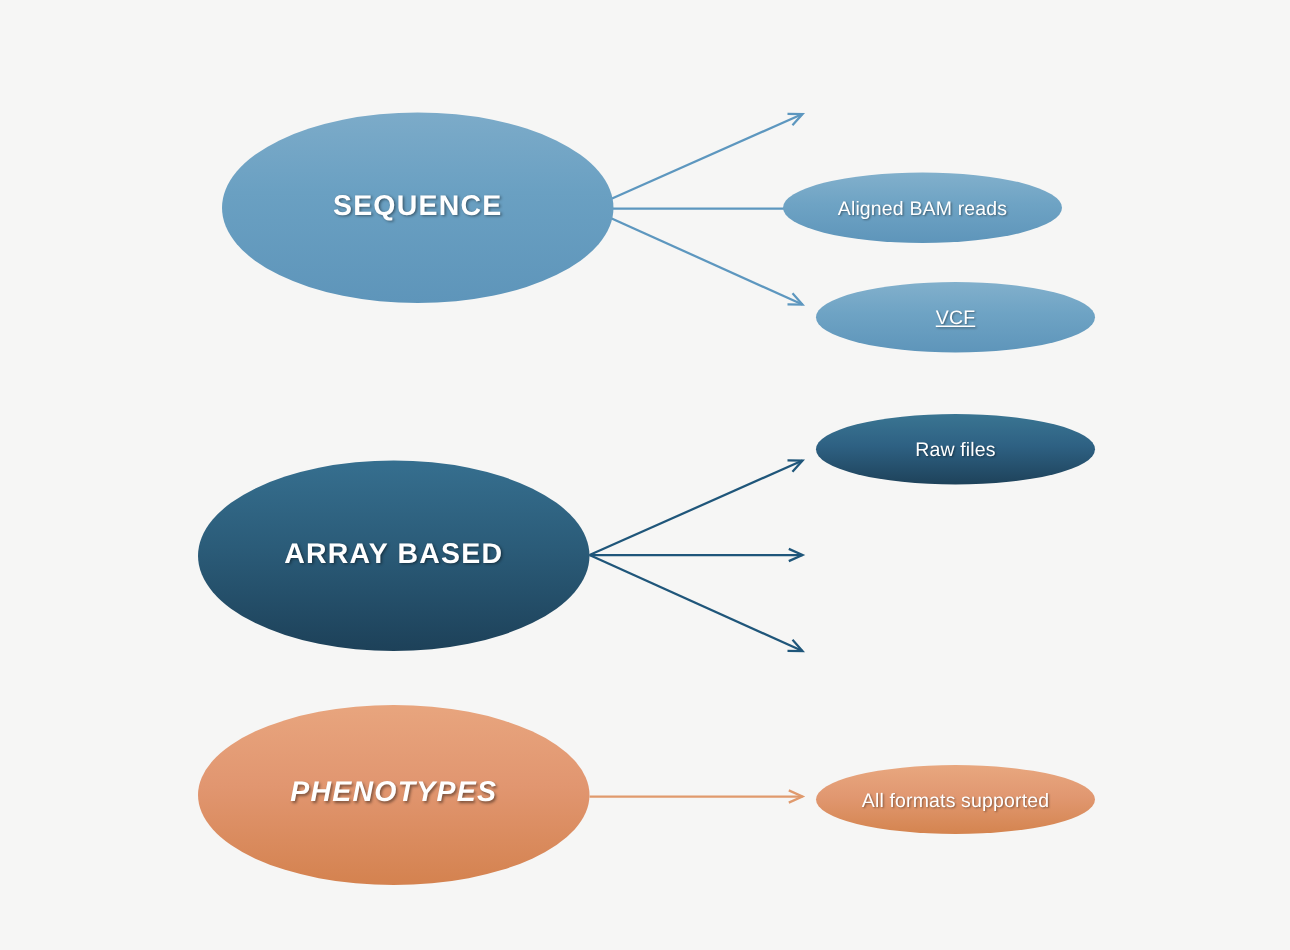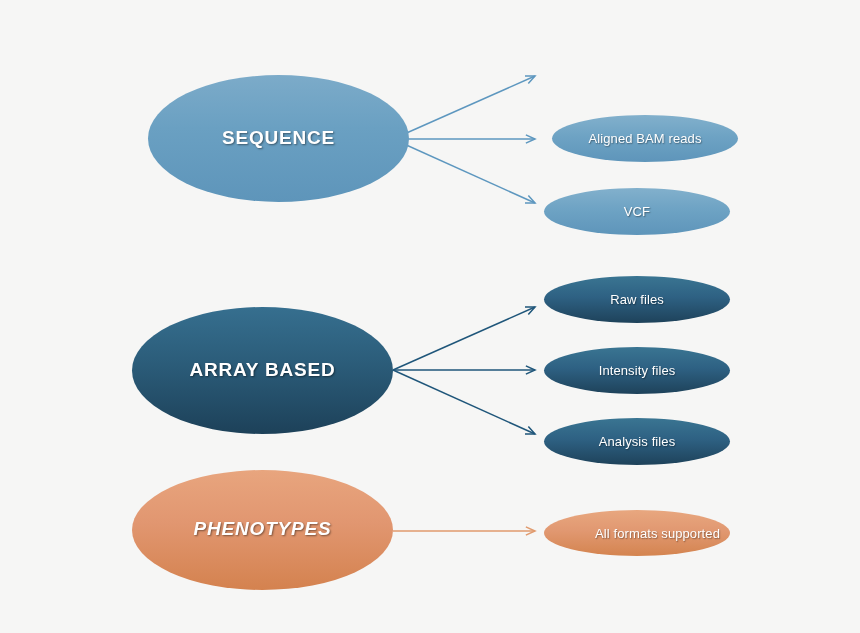--- a/index.html
+++ b/index.html
@@ -114,37 +114,31 @@
         <path d="M 525.0000591475153 433.9656060062136 L 535 434 L 528.351022471196 426.5306561317972" fill="none" stroke="#1f567a" stroke-width="1.5" stroke-linecap="butt" stroke-linejoin="miter"></path>
       </g>
       <g>
         <line x1="393" y1="531" x2="535" y2="531" stroke="#e09a6d" stroke-width="1.5"></line>
         <path d="M 525.8691105968769 535.0776045305957 L 535 531 L 525.8691105968769 526.9223954694043" fill="none" stroke="#e09a6d" stroke-width="1.5" stroke-linecap="butt" stroke-linejoin="miter"></path>
       </g>
     </svg>
 <div class="node big fill-lightblue" style="left: 148px; top: 75px; width: 261px; height: 127px;">
       <span class="node-label">SEQUENCE</span>
     </div>
-    <div class="node small fill-lightblue-small" style="left: 552px; top: 115px; width: 186px; height: 47px;">
+    <div class="node small fill-lightblue-small" style="left: 522px; top: 115px; width: 186px; height: 47px;">
       <span class="node-label">Aligned BAM reads</span>
     </div>
-    <div class="node small fill-lightblue-small" style="left: 544px; top: 188px; width: 186px; height: 47px;">
+    <div class="node small fill-lightblue-small" style="left: 544px; top: 188px; width: 186px; height: 47px; text-decoration: underline;">
       <span class="node-label">VCF</span>
     </div>
     <div class="node small fill-darkblue-small" style="left: 544px; top: 276px; width: 186px; height: 47px;">
       <span class="node-label">Raw files</span>
     </div>
     <div class="node big fill-darkblue" style="left: 132px; top: 307px; width: 261px; height: 127px;">
       <span class="node-label">ARRAY BASED</span>
     </div>
-    <div class="node small fill-darkblue-small" style="left: 544px; top: 347px; width: 186px; height: 47px;">
-      <span class="node-label">Intensity files</span>
-    </div>
-    <div class="node small fill-darkblue-small" style="left: 544px; top: 418px; width: 186px; height: 47px;">
-      <span class="node-label">Analysis files</span>
-    </div>
     <div class="node big fill-orange" style="left: 132px; top: 470px; width: 261px; height: 120px;">
       <span class="node-label">PHENOTYPES</span>
     </div>
-    <div class="node small fill-orange-small" style="left: 544px; top: 510px; width: 186px; height: 46px; justify-content: flex-end;">
+    <div class="node small fill-orange-small" style="left: 544px; top: 510px; width: 186px; height: 46px;">
       <span class="node-label">All formats supported</span>
     </div>
   </div>
 
 </body></html>

